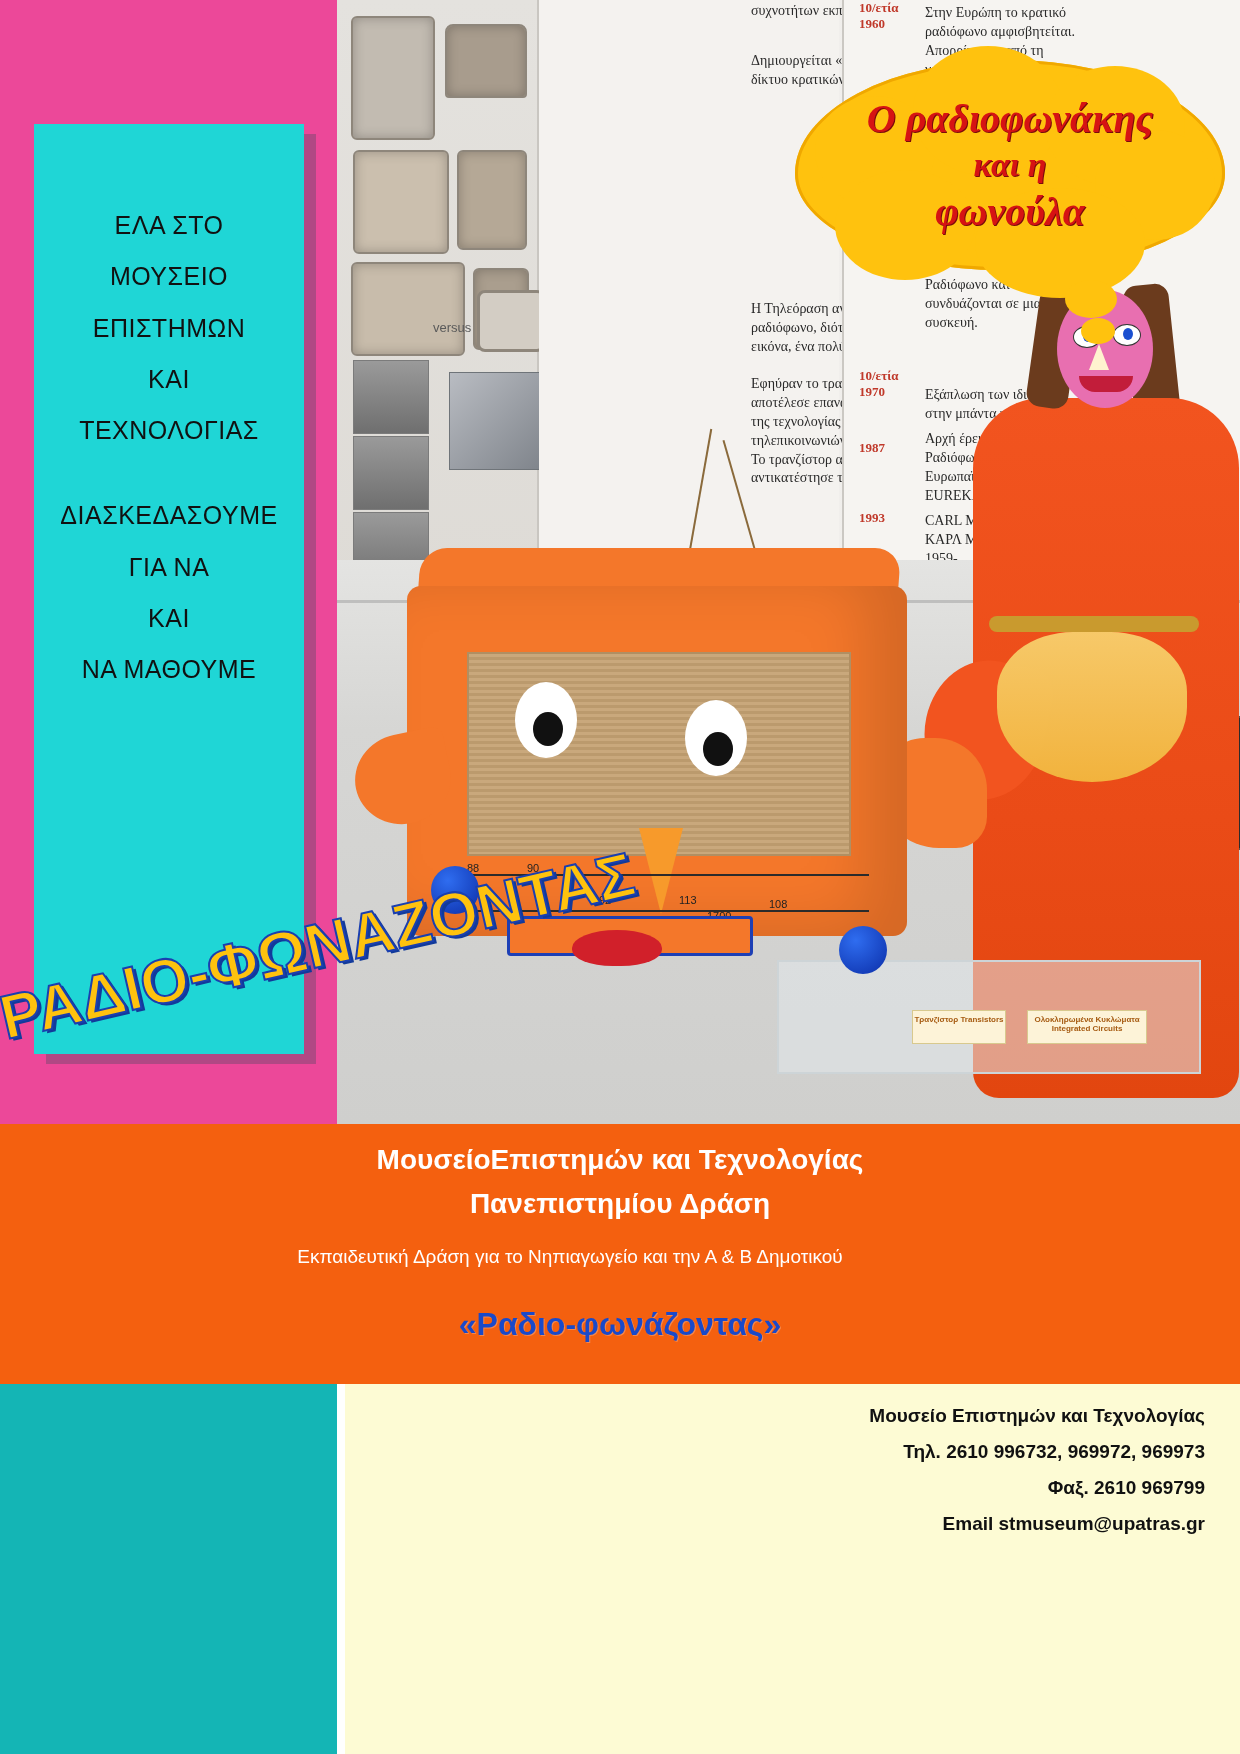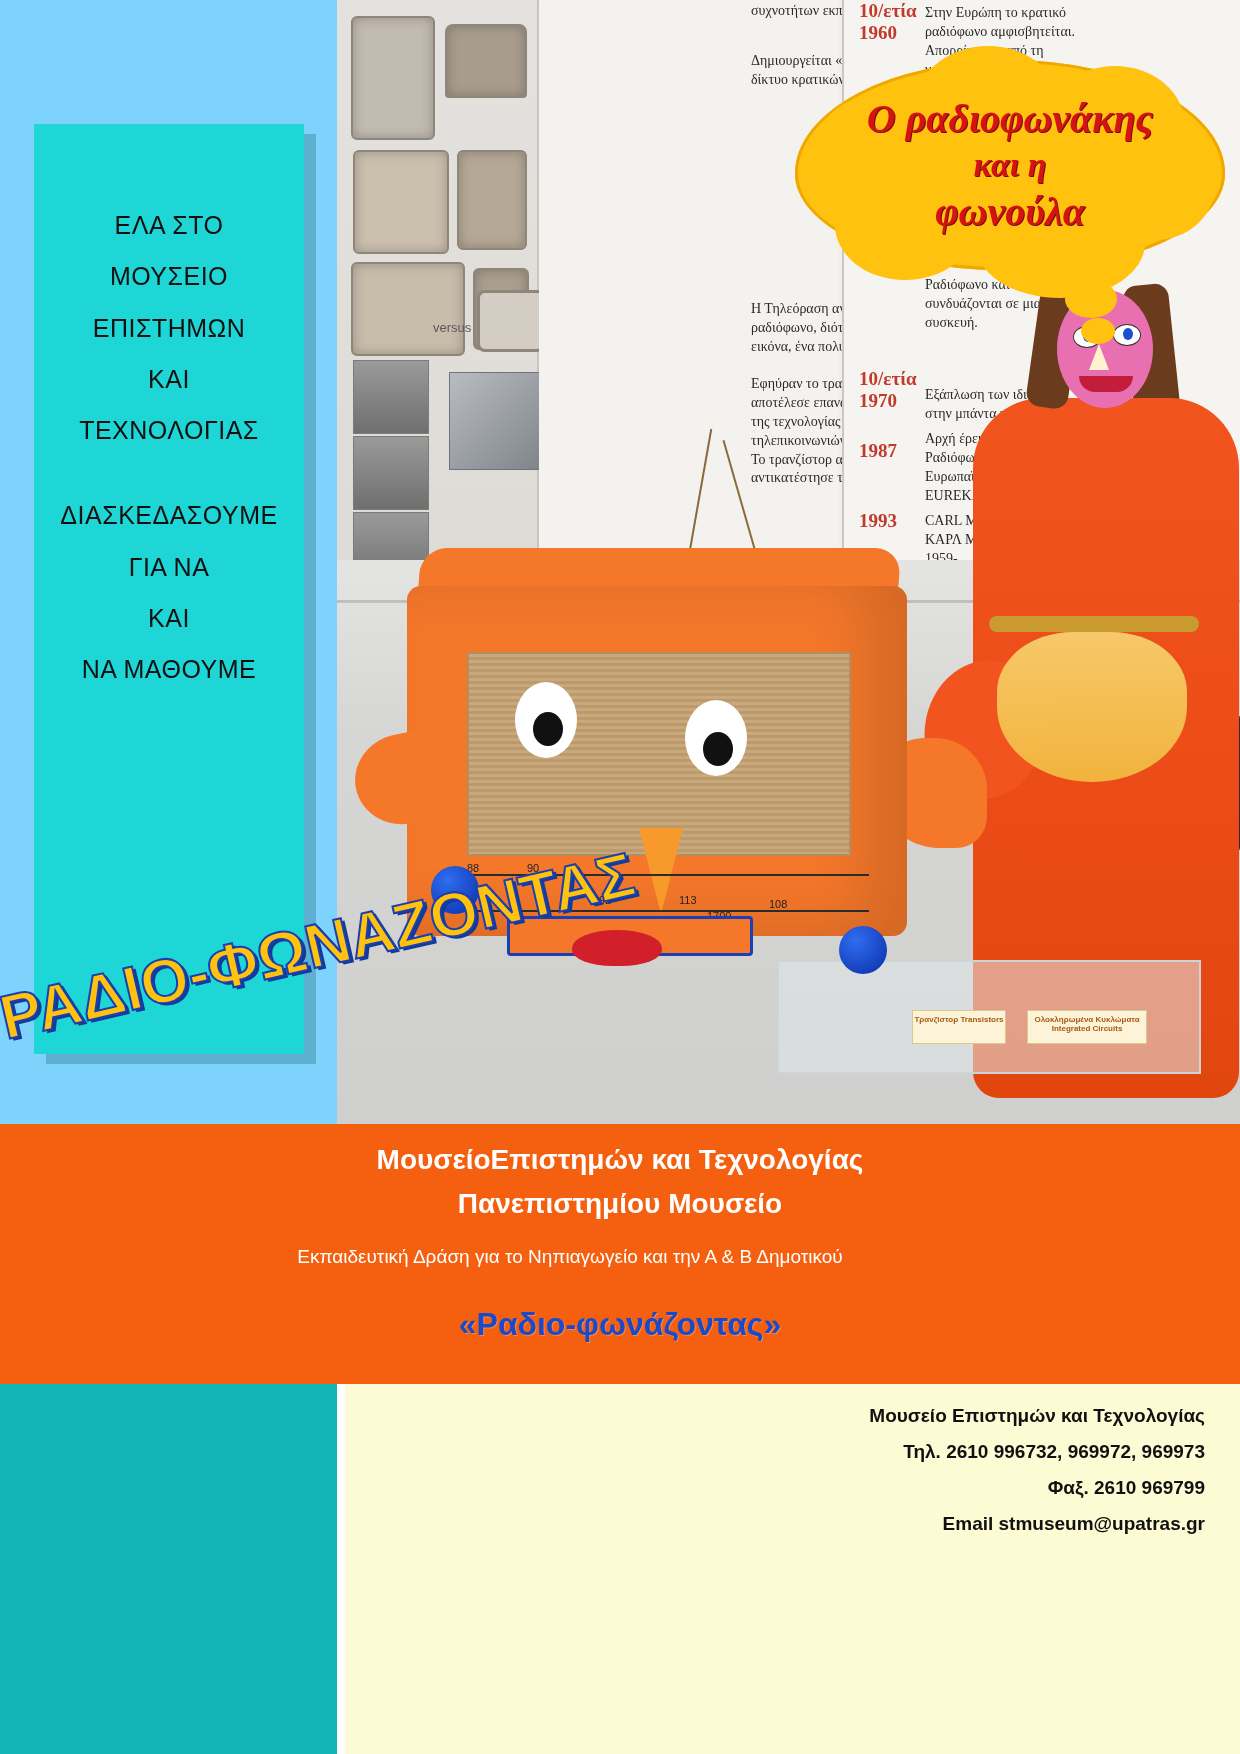--- a/index.html
+++ b/index.html
@@ -76,21 +76,21 @@
   .pt-mid-2{left:212px;top:52px;width:290px;}
   .pt-mid-3{left:212px;top:300px;width:290px;}
   .pt-mid-4{left:212px;top:375px;width:290px;}
   .pt-right-1{left:588px;top:4px;width:300px;}
   .pt-right-2{left:588px;top:182px;width:300px;}
   .pt-right-3{left:588px;top:276px;width:300px;}
   .pt-right-4{left:588px;top:386px;width:300px;}
   .pt-right-5{left:588px;top:430px;width:300px;}
   .pt-right-6{left:588px;top:512px;width:300px;}
   .year{
-    position:absolute;color:#c0392b;font-weight:bold;font-size:19px;
+    position:absolute;color:#c0392b;font-weight:bold;font-size:13px;
     font-family:"Liberation Serif", serif;white-space:pre-line;
   }
   .y1{left:522px;top:0px;}
   .y2{left:522px;top:176px;}
   .y3{left:522px;top:368px;}
   .y4{left:522px;top:428px;margin-top:12px;}
   .y5{left:522px;top:510px;}
 
   
   .desk{
@@ -249,21 +249,21 @@
     line-height:1.25;
     z-index:5;
   }
   .bt-l1{font-size:40px;}
   .bt-l2{font-size:34px;}
   .bt-l3{font-size:40px;}
 
   
   .cyan-col{
     position:absolute;left:0;top:0;width:337px;height:1124px;
-    background:#7dd3fc;
+    background:#ec4899;
   }
   .cyan-box{
     position:absolute;left:34px;top:124px;width:270px;height:930px;
     background:#1fd6d6;
     box-shadow:12px 10px 0 rgba(0,70,70,.25);
   }
   .cyan-text{
     position:absolute;left:34px;top:200px;width:270px;
     text-align:center;color:#111;font-size:25px;line-height:2.05;
     letter-spacing:.5px;
@@ -483,21 +483,21 @@
       <div>ΓΙΑ ΝΑ</div>
       <div>ΚΑΙ</div>
       <div>ΝΑ ΜΑΘΟΥΜΕ</div>
     </div>
   </div>
 
   <div class="diag-title">ΡΑΔΙΟ-ΦΩΝΑΖΟΝΤΑΣ</div>
 
   <div class="orange-band">
     <div class="ob-line1">ΜουσείοΕπιστημών και Τεχνολογίας</div>
-    <div class="ob-line2">Πανεπιστημίου Μουσείο</div>
+    <div class="ob-line2">Πανεπιστημίου Δράση</div>
     <div class="ob-line3">Εκπαιδευτική Δράση για το Νηπιαγωγείο και την Α &amp; Β Δημοτικού</div>
     <div class="ob-line4">«Ραδιο-φωνάζοντας»</div>
   </div>
 
   <div class="footer">
     <div class="footer-cyan"></div>
     <div class="footer-cream"></div>
     <div class="footer-text">
       <div>Μουσείο Επιστημών και Τεχνολογίας</div>
       <div>Τηλ. 2610 996732, 969972, 969973</div>

